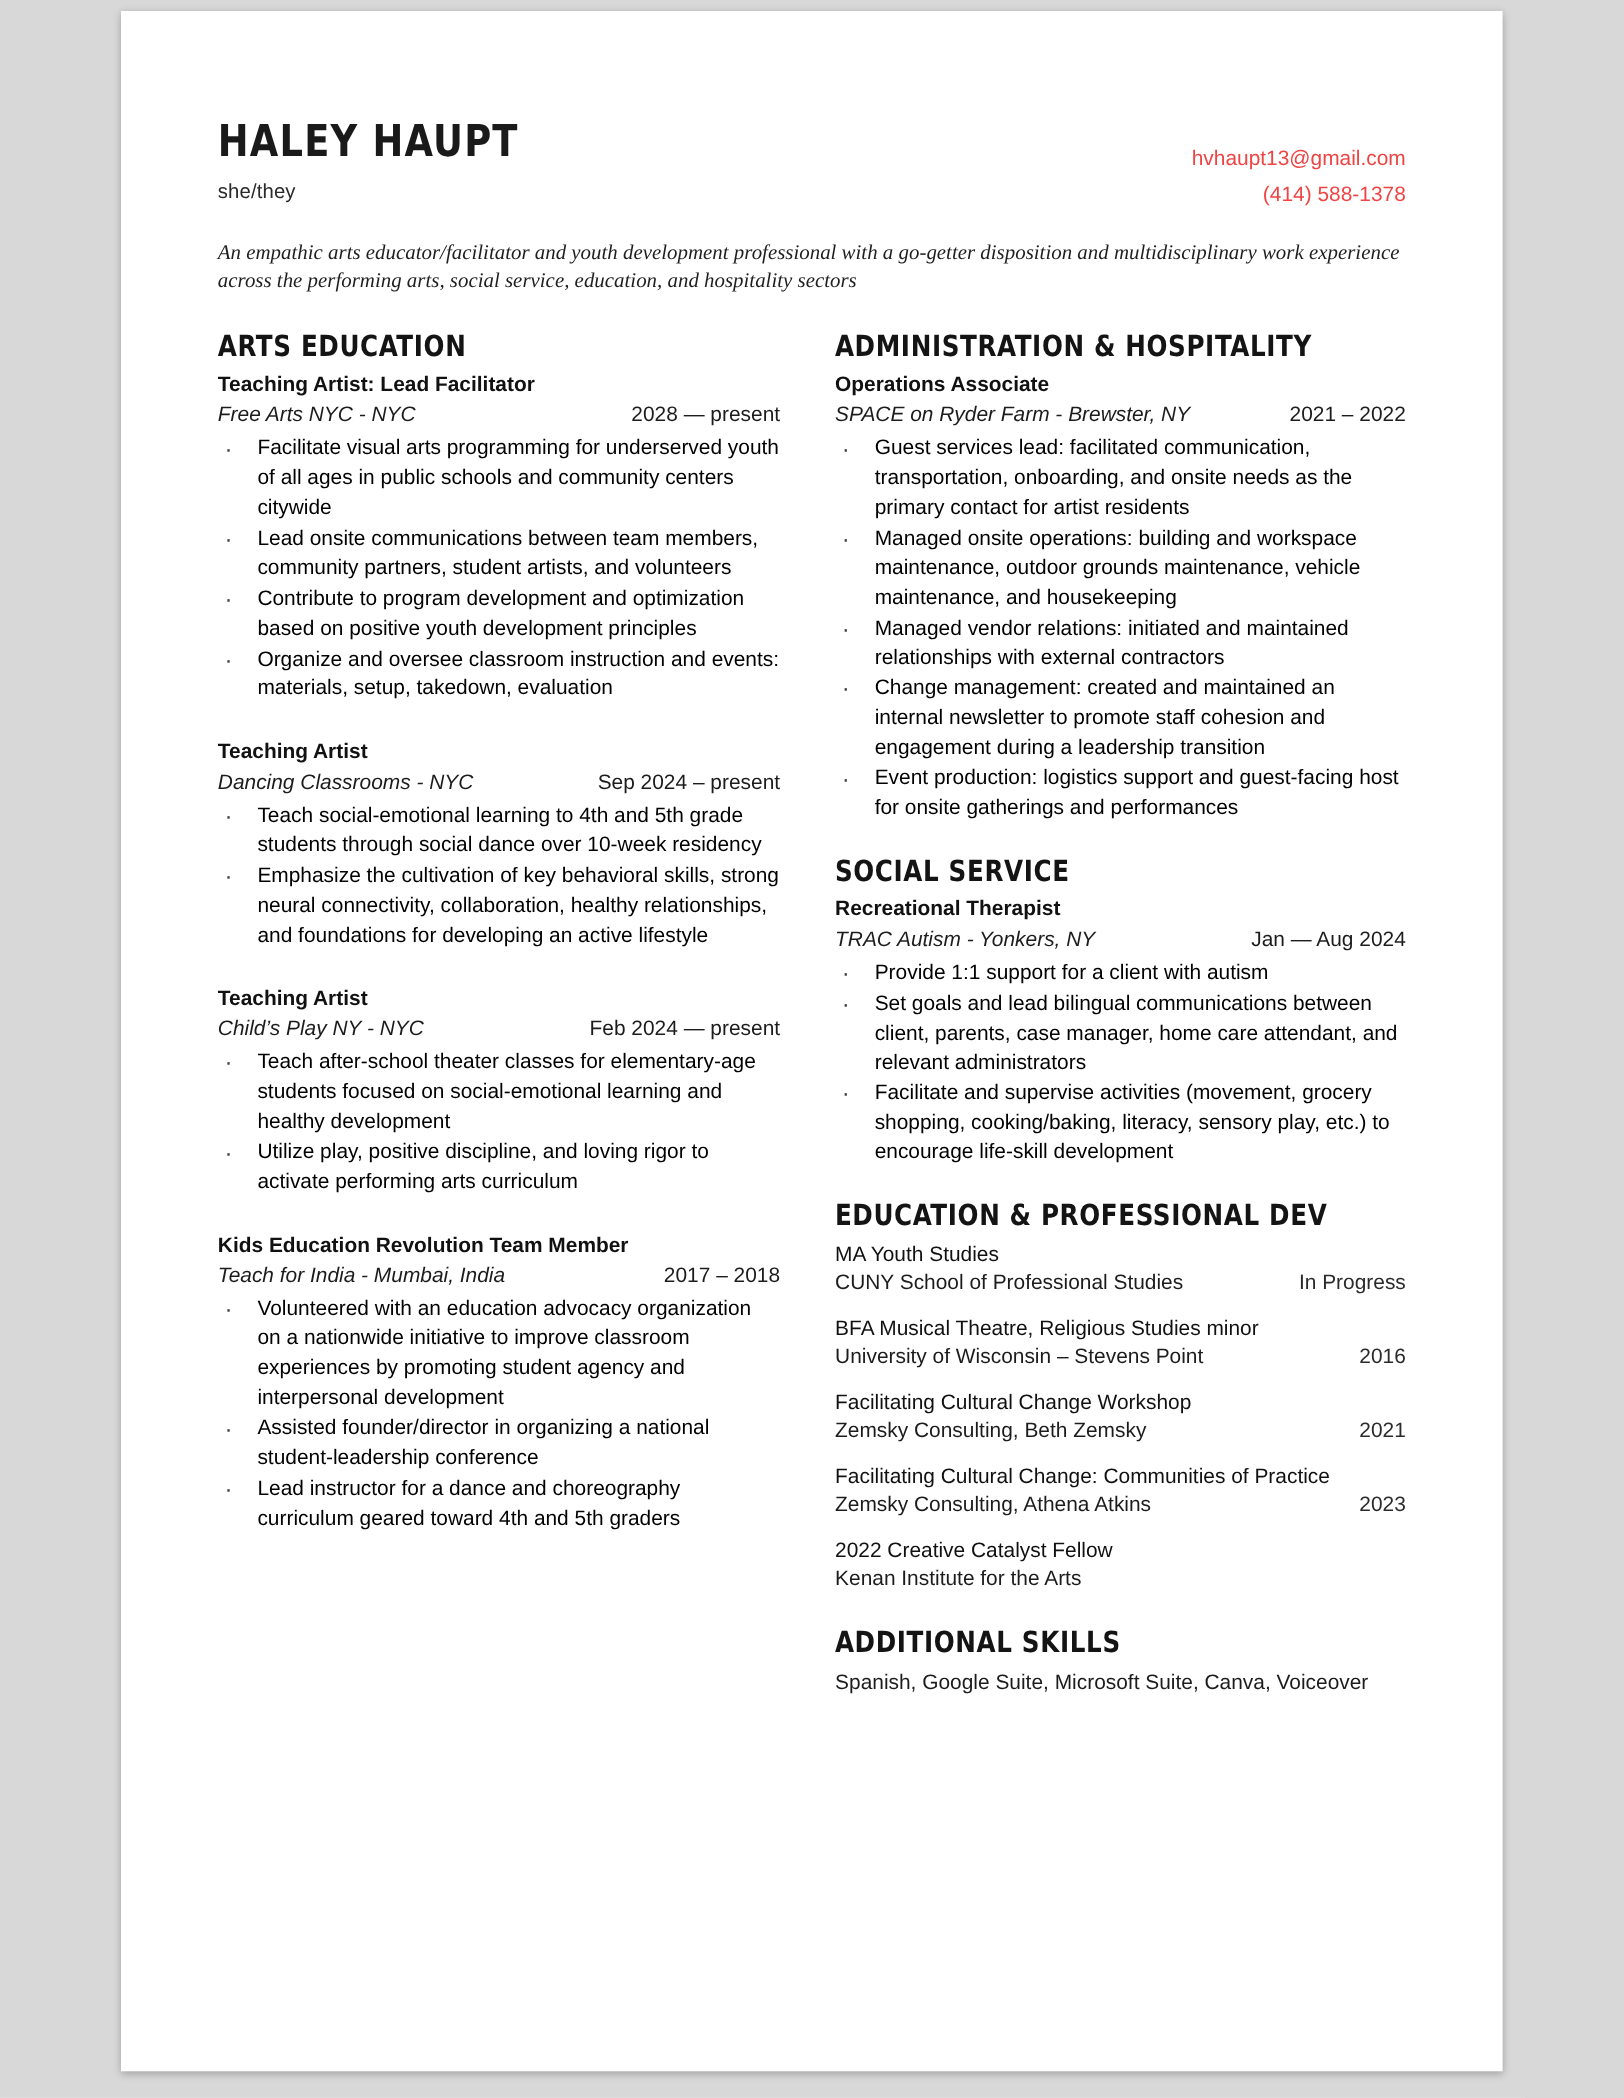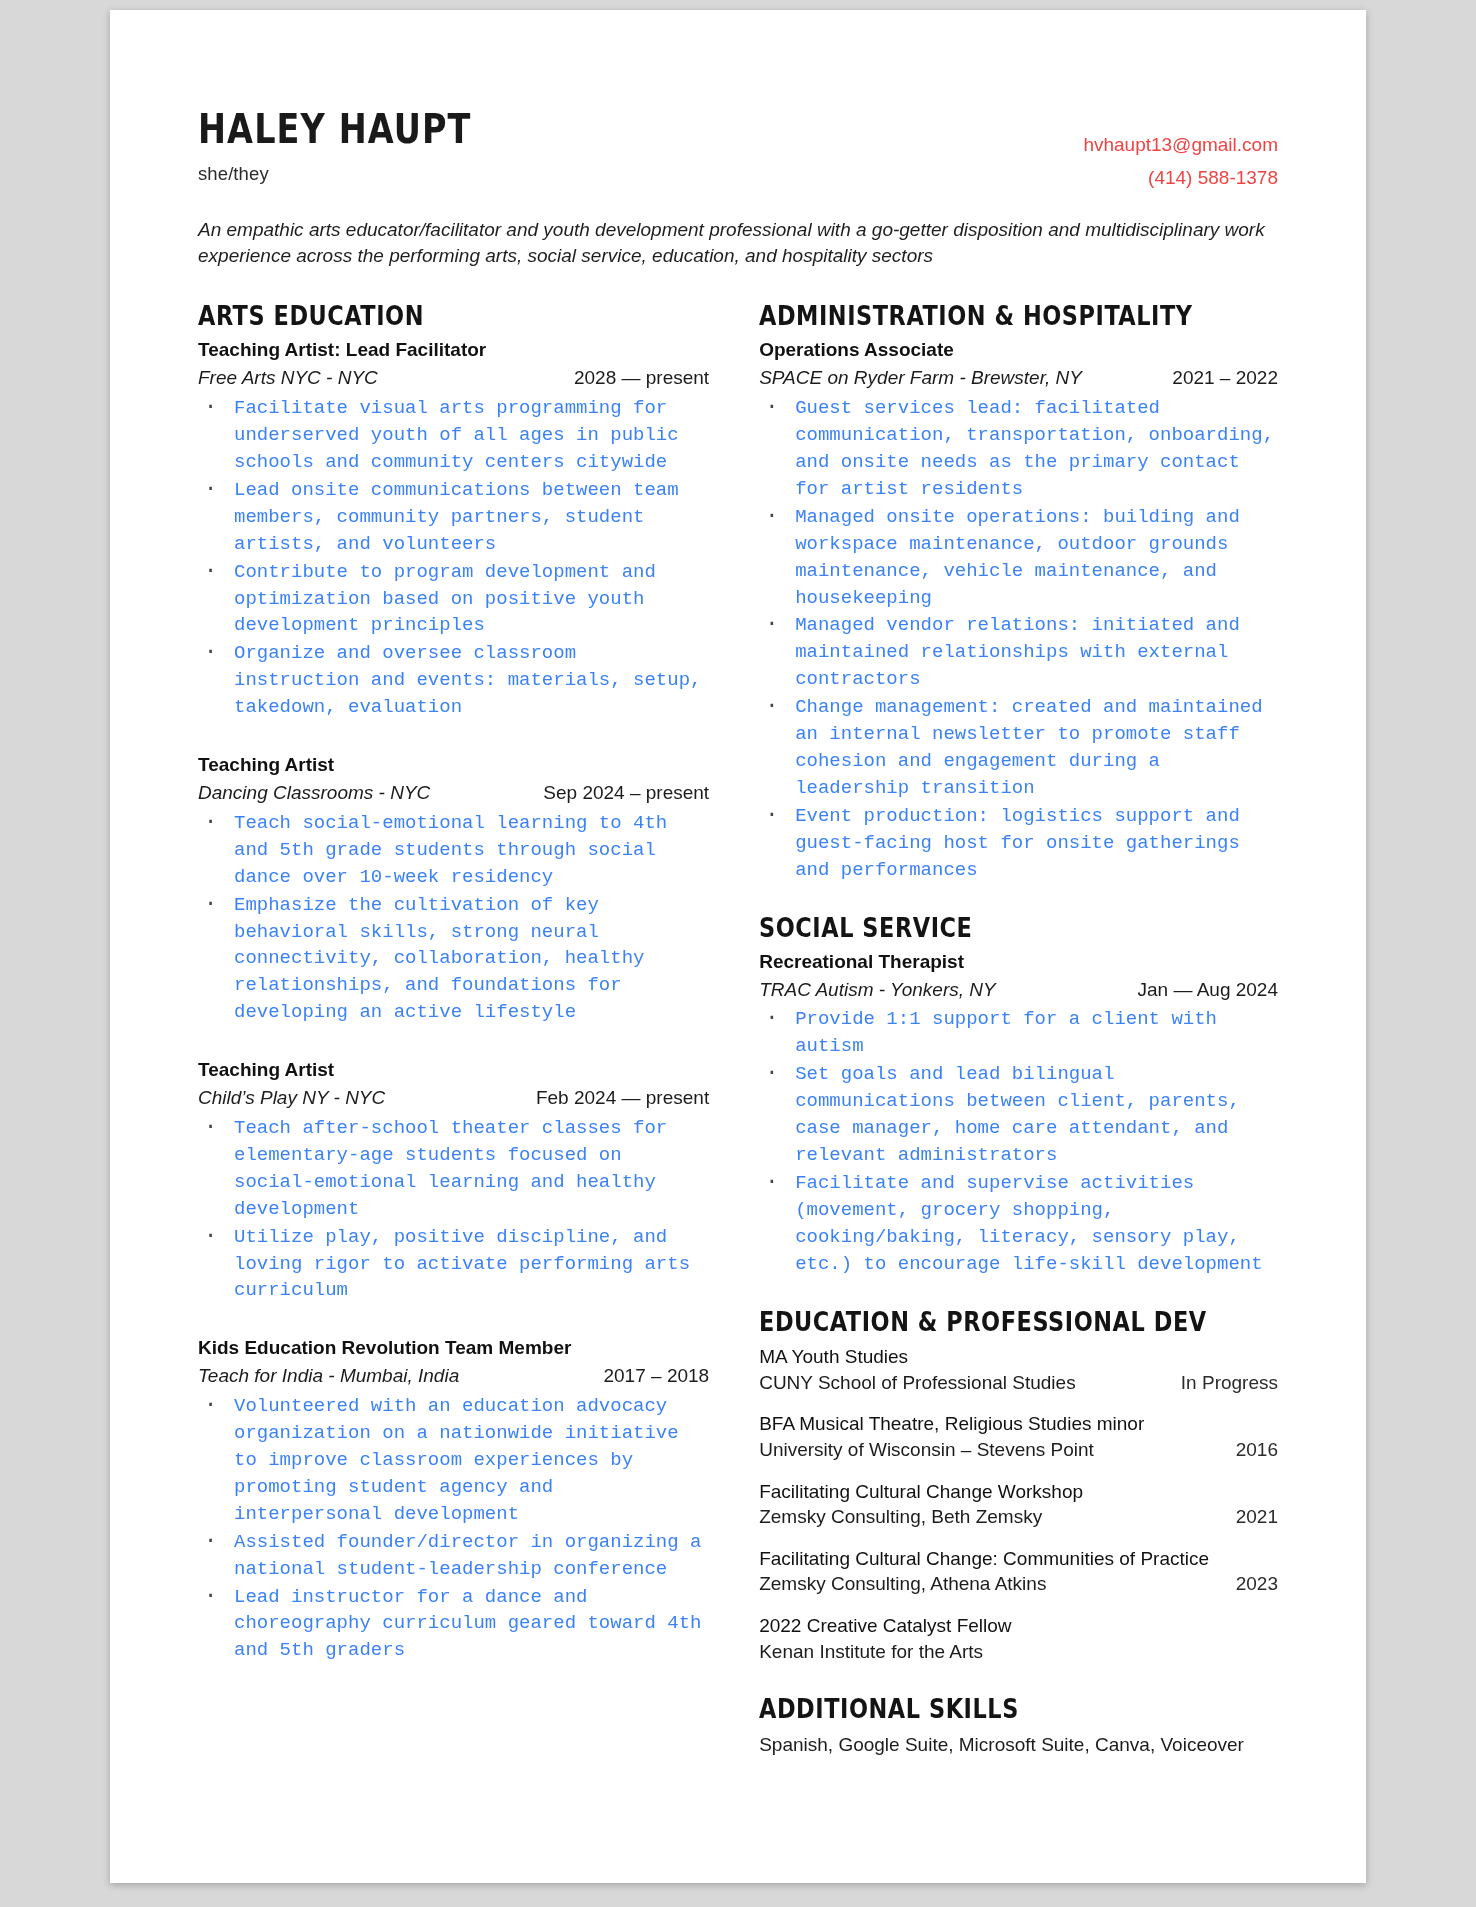--- a/index.html
+++ b/index.html
@@ -55,20 +55,21 @@
     line-height: 1.75;
     padding-top: 22px;
   }
   .summary {
     margin-top: 22px;
     font-style: italic;
     font-size: 19px;
     line-height: 1.42;
     color: #1f1f1f;
     max-width: 1190px;
+    font-family: Liberation Serif, serif;
   }
 
   
   .columns {
     display: flex;
     margin-top: 30px;
     gap: 42px;
   }
   .col { width: 50%; }
   .col-left { padding-right: 8px; }
@@ -108,23 +109,22 @@
   ul.bullets {
     list-style: none;
     margin: 0;
     padding: 0;
   }
   ul.bullets li {
     position: relative;
     padding-left: 36px;
     font-size: 19px;
     line-height: 1.42;
-    color: #3b82f6;
+    color: #000000;
     margin-bottom: 1px;
-    font-family: Liberation Mono, monospace;
   }
   ul.bullets li:before {
     content: "·";
     position: absolute;
     left: 6px;
     top: -3px;
     font-size: 22px;
     color: #444;
   }
 

